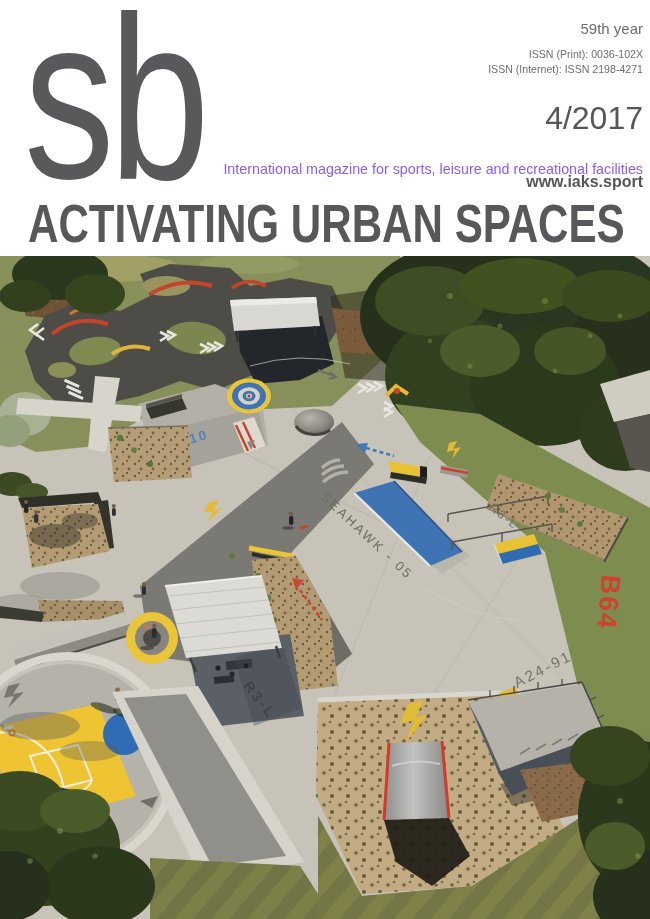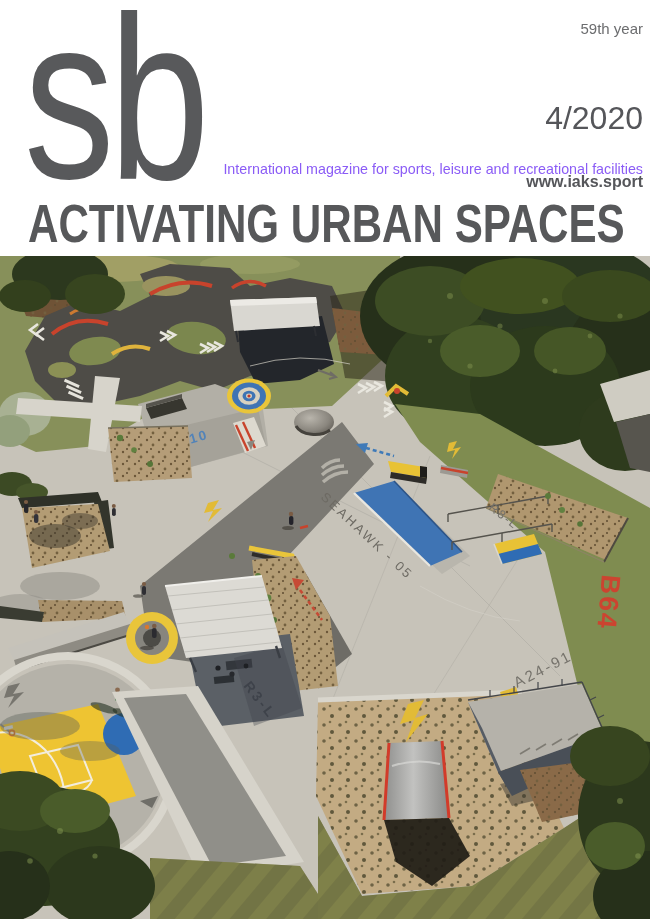--- a/index.html
+++ b/index.html
@@ -17,21 +17,25 @@
   .photo{position:absolute;left:0;top:256px;width:650px;height:663px;display:block;}
   svg text{font-family:"Liberation Sans",sans-serif;}
 </style>
 </head>
 <body>
 
 <div class="cover">
 
   <div class="logo">sb</div>
   <div class="year-note">59th year</div>
-  <div class="issue">4/2020</div>
+  <div class="issn">
+    <div>ISSN (Print): 0036-102X</div>
+    <div>ISSN (Internet): ISSN 2198-4271</div>
+  </div>
+  <div class="issue">4/2017</div>
   <div class="website">www.iaks.sport</div>
   <div class="tagline">International magazine for sports, leisure and recreational facilities</div>
   <div class="title">ACTIVATING URBAN SPACES</div>
 
   <svg class="photo" viewBox="0 0 650 663">
     <defs>
       <pattern id="mulchDots" width="12" height="12" patternUnits="userSpaceOnUse">
         <circle cx="3" cy="4" r="1.2" fill="#6b5638"></circle>
           <circle cx="9" cy="9" r="1.4" fill="#73603f"></circle>
           <circle cx="7" cy="1" r="1" fill="#5f4c31"></circle>

